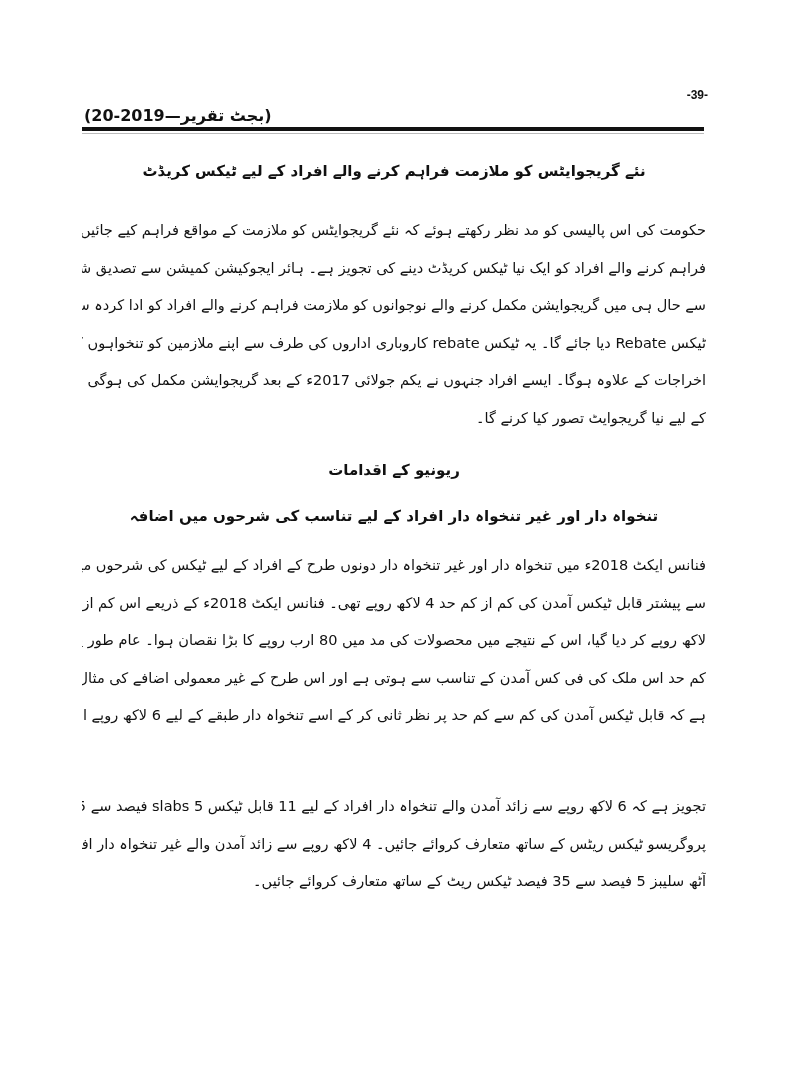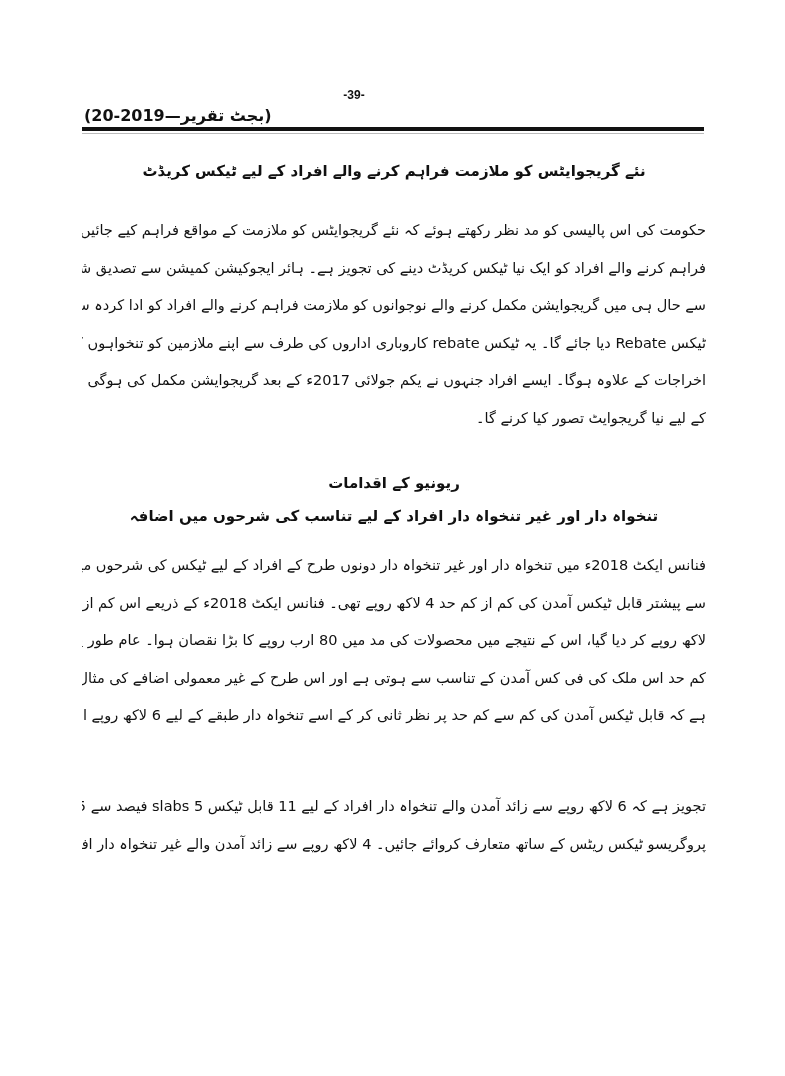--- a/index.html
+++ b/index.html
@@ -13,21 +13,21 @@
       position: relative;
       overflow: hidden;
       font-family: "DejaVu Sans", sans-serif;
       color: #111111;
     }
     .page-number {
       position: absolute;
       top: 88px;
       left: 0;
       width: 708px;
-      text-align: center;
+      text-align: right;
       font-family: "Liberation Sans", sans-serif;
       font-weight: bold;
       font-size: 12px;
       color: #111;
     }
     .header-label {
       position: absolute;
       top: 106px;
       left: 84px;
       font-size: 16px;
@@ -95,32 +95,33 @@
 
 <div class="content para" style="top:212px;">
   <p>حکومت کی اس پالیسی کو مد نظر رکھتے ہوئے کہ نئے گریجوایٹس کو ملازمت کے مواقع فراہم کیے جائیں، ایسے گریجوایٹس کو ملازمت</p>
   <p>فراہم کرنے والے افراد کو ایک نیا ٹیکس کریڈٹ دینے کی تجویز ہے۔ ہائر ایجوکیشن کمیشن سے تصدیق شدہ یونیورسٹیوں اور اداروں</p>
   <p>سے حال ہی میں گریجوایشن مکمل کرنے والے نوجوانوں کو ملازمت فراہم کرنے والے افراد کو ادا کردہ سالانہ تنخواہ کے حساب سے</p>
   <p>ٹیکس Rebate دیا جائے گا۔ یہ ٹیکس rebate کاروباری اداروں کی طرف سے اپنے ملازمین کو تنخواہوں کی ادائیگی کی مد میں کلیم شدہ</p>
   <p>اخراجات کے علاوہ ہوگا۔ ایسے افراد جنہوں نے یکم جولائی 2017ء کے بعد گریجوایشن مکمل کی ہوگی انہیں ٹیکس rebate کے مقصد</p>
   <p class="last">کے لیے نیا گریجوایٹ تصور کیا کرنے گا۔</p>
 </div>
 
-<div class="content" style="top:474px;">
+<div class="content" style="top:461px;">
   <div class="heading center">ریونیو کے اقدامات</div>
 </div>
 
 <div class="content" style="top:507px;">
   <div class="heading center">تنخواہ دار اور غیر تنخواہ دار افراد کے لیے تناسب کی شرحوں میں اضافہ</div>
 </div>
 
 <div class="content para" style="top:547px;">
   <p>فنانس ایکٹ 2018ء میں تنخواہ دار اور غیر تنخواہ دار دونوں طرح کے افراد کے لیے ٹیکس کی شرحوں میں نمایاں کمی کی گئی تھی۔ اس</p>
   <p>سے پیشتر قابل ٹیکس آمدن کی کم از کم حد 4 لاکھ روپے تھی۔ فنانس ایکٹ 2018ء کے ذریعے اس کم از کم حد کو تین گنا بڑھا کر 12</p>
   <p>لاکھ روپے کر دیا گیا، اس کے نتیجے میں محصولات کی مد میں 80 ارب روپے کا بڑا نقصان ہوا۔ عام طور پر قابل ٹیکس آمدن کی کم سے</p>
   <p>کم حد اس ملک کی فی کس آمدن کے تناسب سے ہوتی ہے اور اس طرح کے غیر معمولی اضافے کی مثال نہیں ملتی۔ اس لیے تجویز یہ</p>
   <p>ہے کہ قابل ٹیکس آمدن کی کم سے کم حد پر نظر ثانی کر کے اسے تنخواہ دار طبقے کے لیے 6 لاکھ روپے اور غیر تنخواہ دار طبقے کے لیے 4</p>
 </div>
 
 <div class="content para" style="top:788px;">
   <p>تجویز ہے کہ 6 لاکھ روپے سے زائد آمدن والے تنخواہ دار افراد کے لیے 11 قابل ٹیکس slabs 5 فیصد سے 35 فیصد تک کے</p>
   <p>پروگریسو ٹیکس ریٹس کے ساتھ متعارف کروائے جائیں۔ 4 لاکھ روپے سے زائد آمدن والے غیر تنخواہ دار افراد کے لیے آمدن کی</p>
+  <p class="last">آٹھ سلیبز 5 فیصد سے 35 فیصد ٹیکس ریٹ کے ساتھ متعارف کروائے جائیں۔</p>
 </div>
 
 </body></html>

